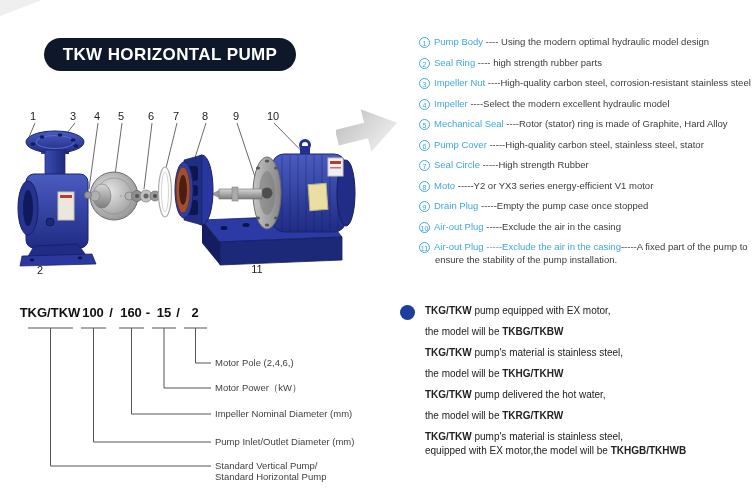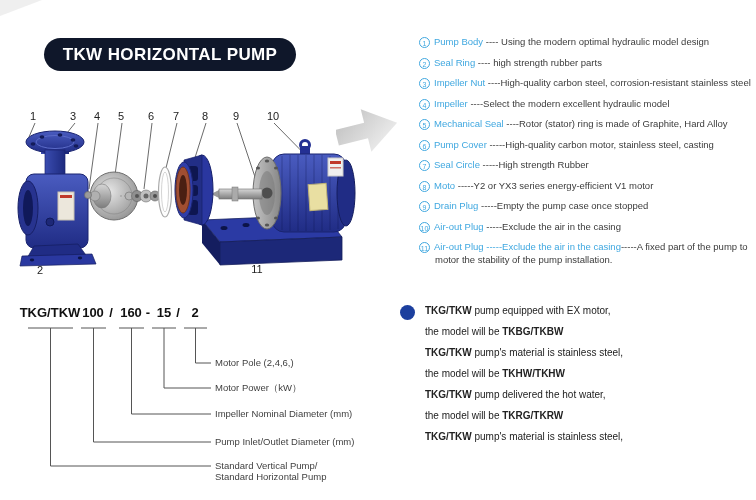--- a/index.html
+++ b/index.html
@@ -220,26 +220,26 @@
     </g>
   </svg>
 </div>
 
 <div class="parts-list">
   <div class="part-row"><span class="pnum">1</span><span class="pblue">Pump Body</span><span class="pdark"> ---- Using the modern optimal hydraulic model design</span></div>
   <div class="part-row"><span class="pnum">2</span><span class="pblue">Seal Ring</span><span class="pdark"> ---- high strength rubber parts</span></div>
   <div class="part-row"><span class="pnum">3</span><span class="pblue">Impeller Nut</span><span class="pdark"> ----High-quality carbon steel, corrosion-resistant stainless steel</span></div>
   <div class="part-row"><span class="pnum">4</span><span class="pblue">Impeller</span><span class="pdark"> ----Select the modern excellent hydraulic model</span></div>
   <div class="part-row"><span class="pnum">5</span><span class="pblue">Mechanical Seal</span><span class="pdark"> ----Rotor (stator) ring is made of Graphite, Hard Alloy</span></div>
-  <div class="part-row"><span class="pnum">6</span><span class="pblue">Pump Cover</span><span class="pdark"> -----High-quality carbon motor, stainless steel, casting</span></div>
+  <div class="part-row"><span class="pnum">6</span><span class="pblue">Pump Cover</span><span class="pdark"> -----High-quality carbon steel, stainless steel, stator</span></div>
   <div class="part-row"><span class="pnum">7</span><span class="pblue">Seal Circle</span><span class="pdark"> -----High strength Rubber</span></div>
   <div class="part-row"><span class="pnum">8</span><span class="pblue">Moto</span><span class="pdark"> -----Y2 or YX3 series energy-efficient V1 motor</span></div>
   <div class="part-row"><span class="pnum">9</span><span class="pblue">Drain Plug</span><span class="pdark"> -----Empty the pump case once stopped</span></div>
   <div class="part-row"><span class="pnum">10</span><span class="pblue">Air-out Plug</span><span class="pdark"> -----Exclude the air in the casing</span></div>
-  <div class="part-row"><span class="pnum">11</span><span class="pblue">Air-out Plug -----Exclude the air in the casing</span><span class="pdark">-----A fixed part of the pump to motor the stability of the pump installation.</span></div>
+  <div class="part-row"><span class="pnum">11</span><span class="pblue">Air-out Plug -----Exclude the air in the casing</span><span class="pdark">-----A fixed part of the pump to ensure the stability of the pump installation.</span></div>
 </div>
 
 <div class="model-diag">
   <span class="model-seg" style="left:50px">TKG/TKW</span>
   <span class="model-seg" style="left:93px">100</span>
   <span class="model-seg" style="left:111px">/</span>
   <span class="model-seg" style="left:131px">160</span>
   <span class="model-seg" style="left:148px">-</span>
   <span class="model-seg" style="left:164px">15</span>
   <span class="model-seg" style="left:178px">/</span>
@@ -268,17 +268,18 @@
     <div>Standard Vertical Pump/</div>
     <div>Standard Horizontal Pump</div>
   </div>
 </div>
 
 <div class="bullet"></div>
 <div class="notes">
   <div class="note-line"><b>TKG/TKW</b><span> pump equipped with EX motor,</span><b></b></div>
   <div class="note-line"><b></b><span>the model will be </span><b>TKBG/TKBW</b></div>
   <div class="note-line"><b>TKG/TKW</b><span> pump's material is stainless steel,</span><b></b></div>
-  <div class="note-line"><b></b><span>the model will be </span><b>TKHW/TKHW</b></div>
+  <div class="note-line"><b></b><span>the model will be </span><b>TKHG/TKHW</b></div>
   <div class="note-line"><b>TKG/TKW</b><span> pump delivered the hot water,</span><b></b></div>
   <div class="note-line"><b></b><span>the model will be </span><b>TKRG/TKRW</b></div>
   <div class="note-line tight"><b>TKG/TKW</b><span> pump's material is stainless steel,</span><b></b></div>
+  <div class="note-line"><b></b><span>equipped with EX motor,the model will be </span><b>TKHGB/TKHWB</b></div>
 </div>
 
 </body></html>

